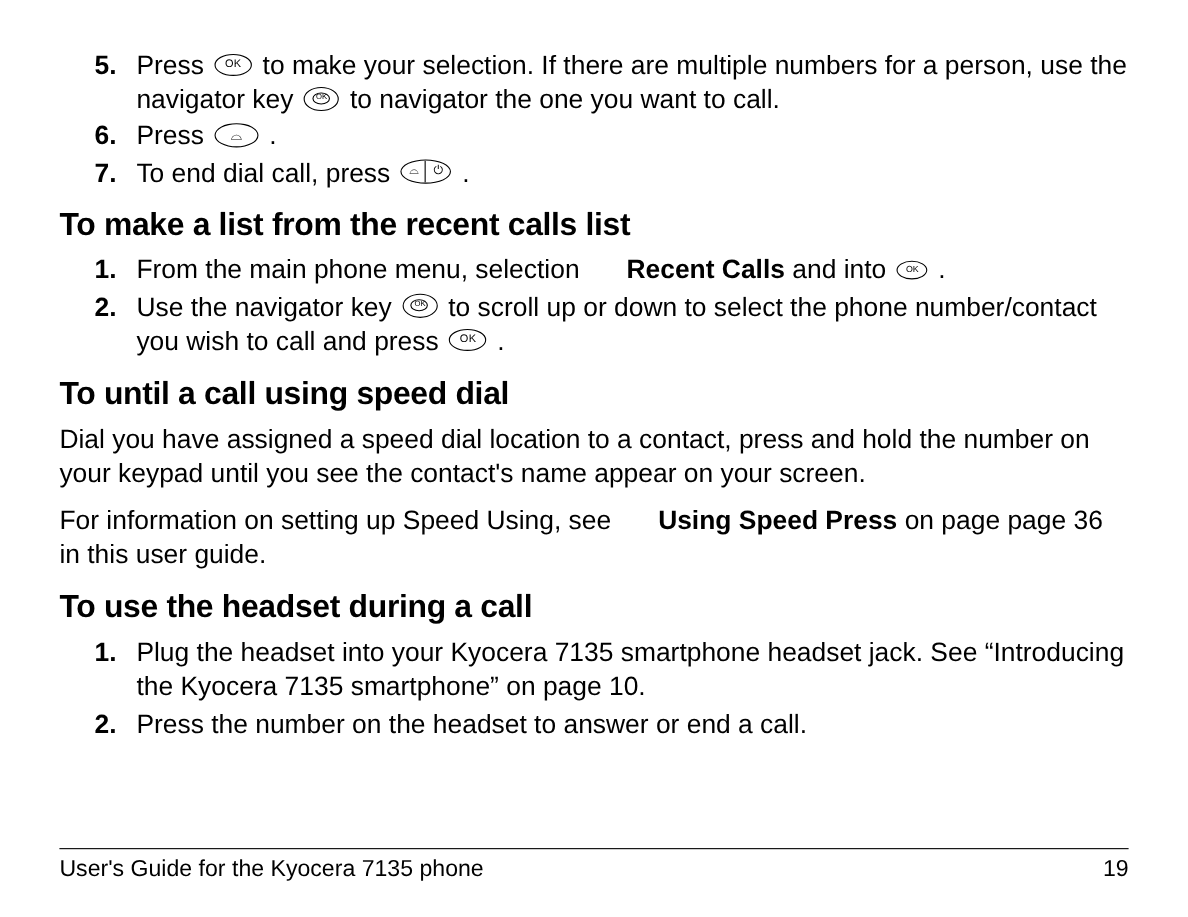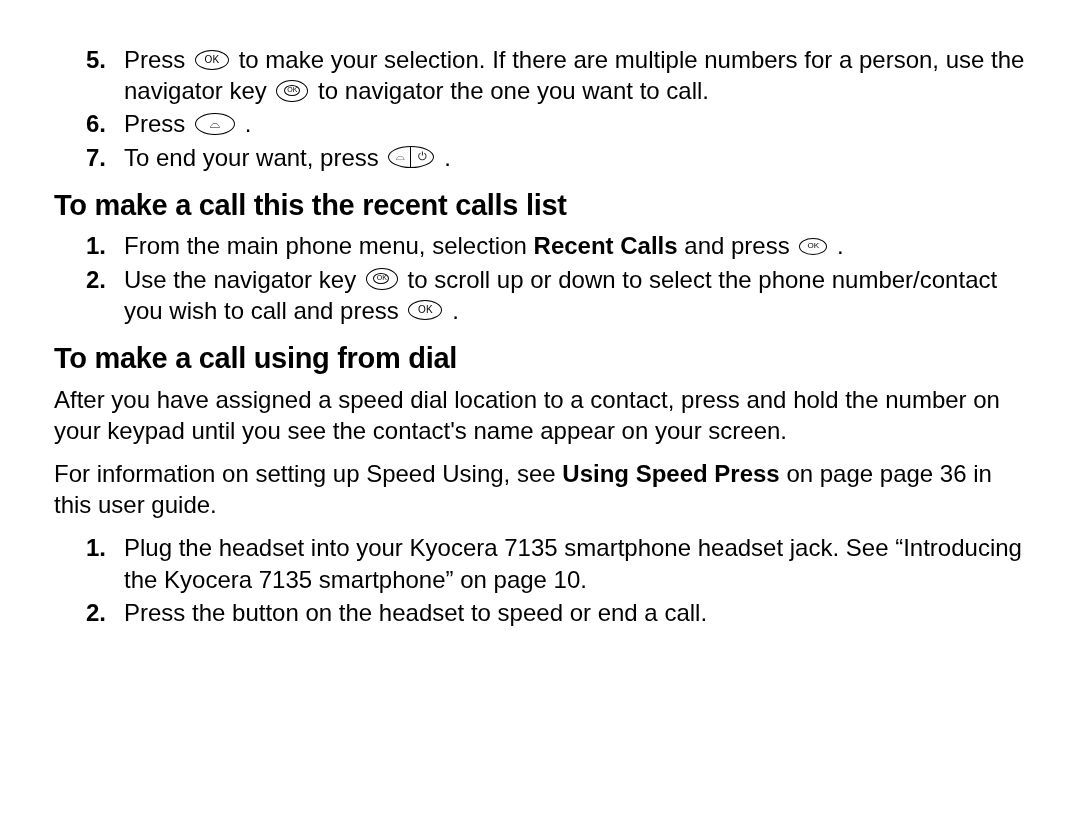--- a/index.html
+++ b/index.html
@@ -120,21 +120,21 @@
   }
   .icon-end .half-l {
     position: absolute; left: 0; top: 0; width: 50%; height: 100%;
     text-align: center;
   }
   .icon-end .half-r {
     position: absolute; right: 0; top: 0; width: 50%; height: 100%;
     text-align: center;
     border-left: 1.2px solid #000;
   }
-  .bold-inline { font-weight: bold; font-family: Arial, Helvetica, sans-serif; }
+  .bold-inline { font-weight: bold; font-family: Arial, Helvetica, sans-serif; margin-left: 36px; }
   .footer {
     position: absolute;
     left: 54px; right: 54px;
     bottom: 32px;
     border-top: 1.5px solid #000;
     padding-top: 6px;
     font-size: 21px;
     display: flex;
     justify-content: space-between;
   }
@@ -160,68 +160,73 @@
         <span class="num">6.</span>
         <span class="txt">
           <span>Press </span>
           <span class="icon icon-call">⌓</span>
           <span>.</span>
         </span>
       </li>
       <li>
         <span class="num">7.</span>
         <span class="txt">
-          <span>To end your want, press </span>
+          <span>To end dial call, press </span>
           <span class="icon icon-end">
             <span class="half-l">⌓</span>
             <span class="half-r">⏻</span>
           </span>
           <span>.</span>
         </span>
       </li>
     </ol>
 
-    <h2 class="section">To make a call this the recent calls list</h2>
+    <h2 class="section">To make a list from the recent calls list</h2>
     <ol class="steps">
       <li>
         <span class="num">1.</span>
         <span class="txt">
           <span>From the main phone menu, selection </span>
           <span class="bold-inline">Recent Calls</span>
-          <span> and press </span>
+          <span> and into </span>
           <span class="icon icon-ok-sm">OK</span>
           <span>.</span>
         </span>
       </li>
       <li>
         <span class="num">2.</span>
         <span class="txt">
           <span>Use the navigator key </span>
           <span class="icon icon-nav"></span>
           <span> to scroll up or down to select the phone number/contact you wish to call and press </span>
           <span class="icon icon-ok">OK</span>
           <span>.</span>
         </span>
       </li>
     </ol>
 
-    <h2 class="section">To make a call using from dial</h2>
-    <p class="para">After you have assigned a speed dial location to a contact, press and hold the number on your keypad until you see the contact's name appear on your screen.</p>
+    <h2 class="section">To until a call using speed dial</h2>
+    <p class="para">Dial you have assigned a speed dial location to a contact, press and hold the number on your keypad until you see the contact's name appear on your screen.</p>
     <p class="para">
       <span>For information on setting up Speed Using, see </span>
       <span class="bold-inline">Using Speed Press</span>
       <span> on page page 36 in this user guide.</span>
     </p>
 
+    <h2 class="section">To use the headset during a call</h2>
     <ol class="steps">
       <li>
         <span class="num">1.</span>
         <span class="txt">Plug the headset into your Kyocera 7135 smartphone headset jack. See “Introducing the Kyocera 7135 smartphone” on page 10.</span>
       </li>
       <li>
         <span class="num">2.</span>
-        <span class="txt">Press the button on the headset to speed or end a call.</span>
+        <span class="txt">Press the number on the headset to answer or end a call.</span>
       </li>
     </ol>
 
   </div>
 
+  <div class="footer">
+    <span>User's Guide for the Kyocera 7135 phone</span>
+    <span>19</span>
+  </div>
 </div>
 
 </body></html>

